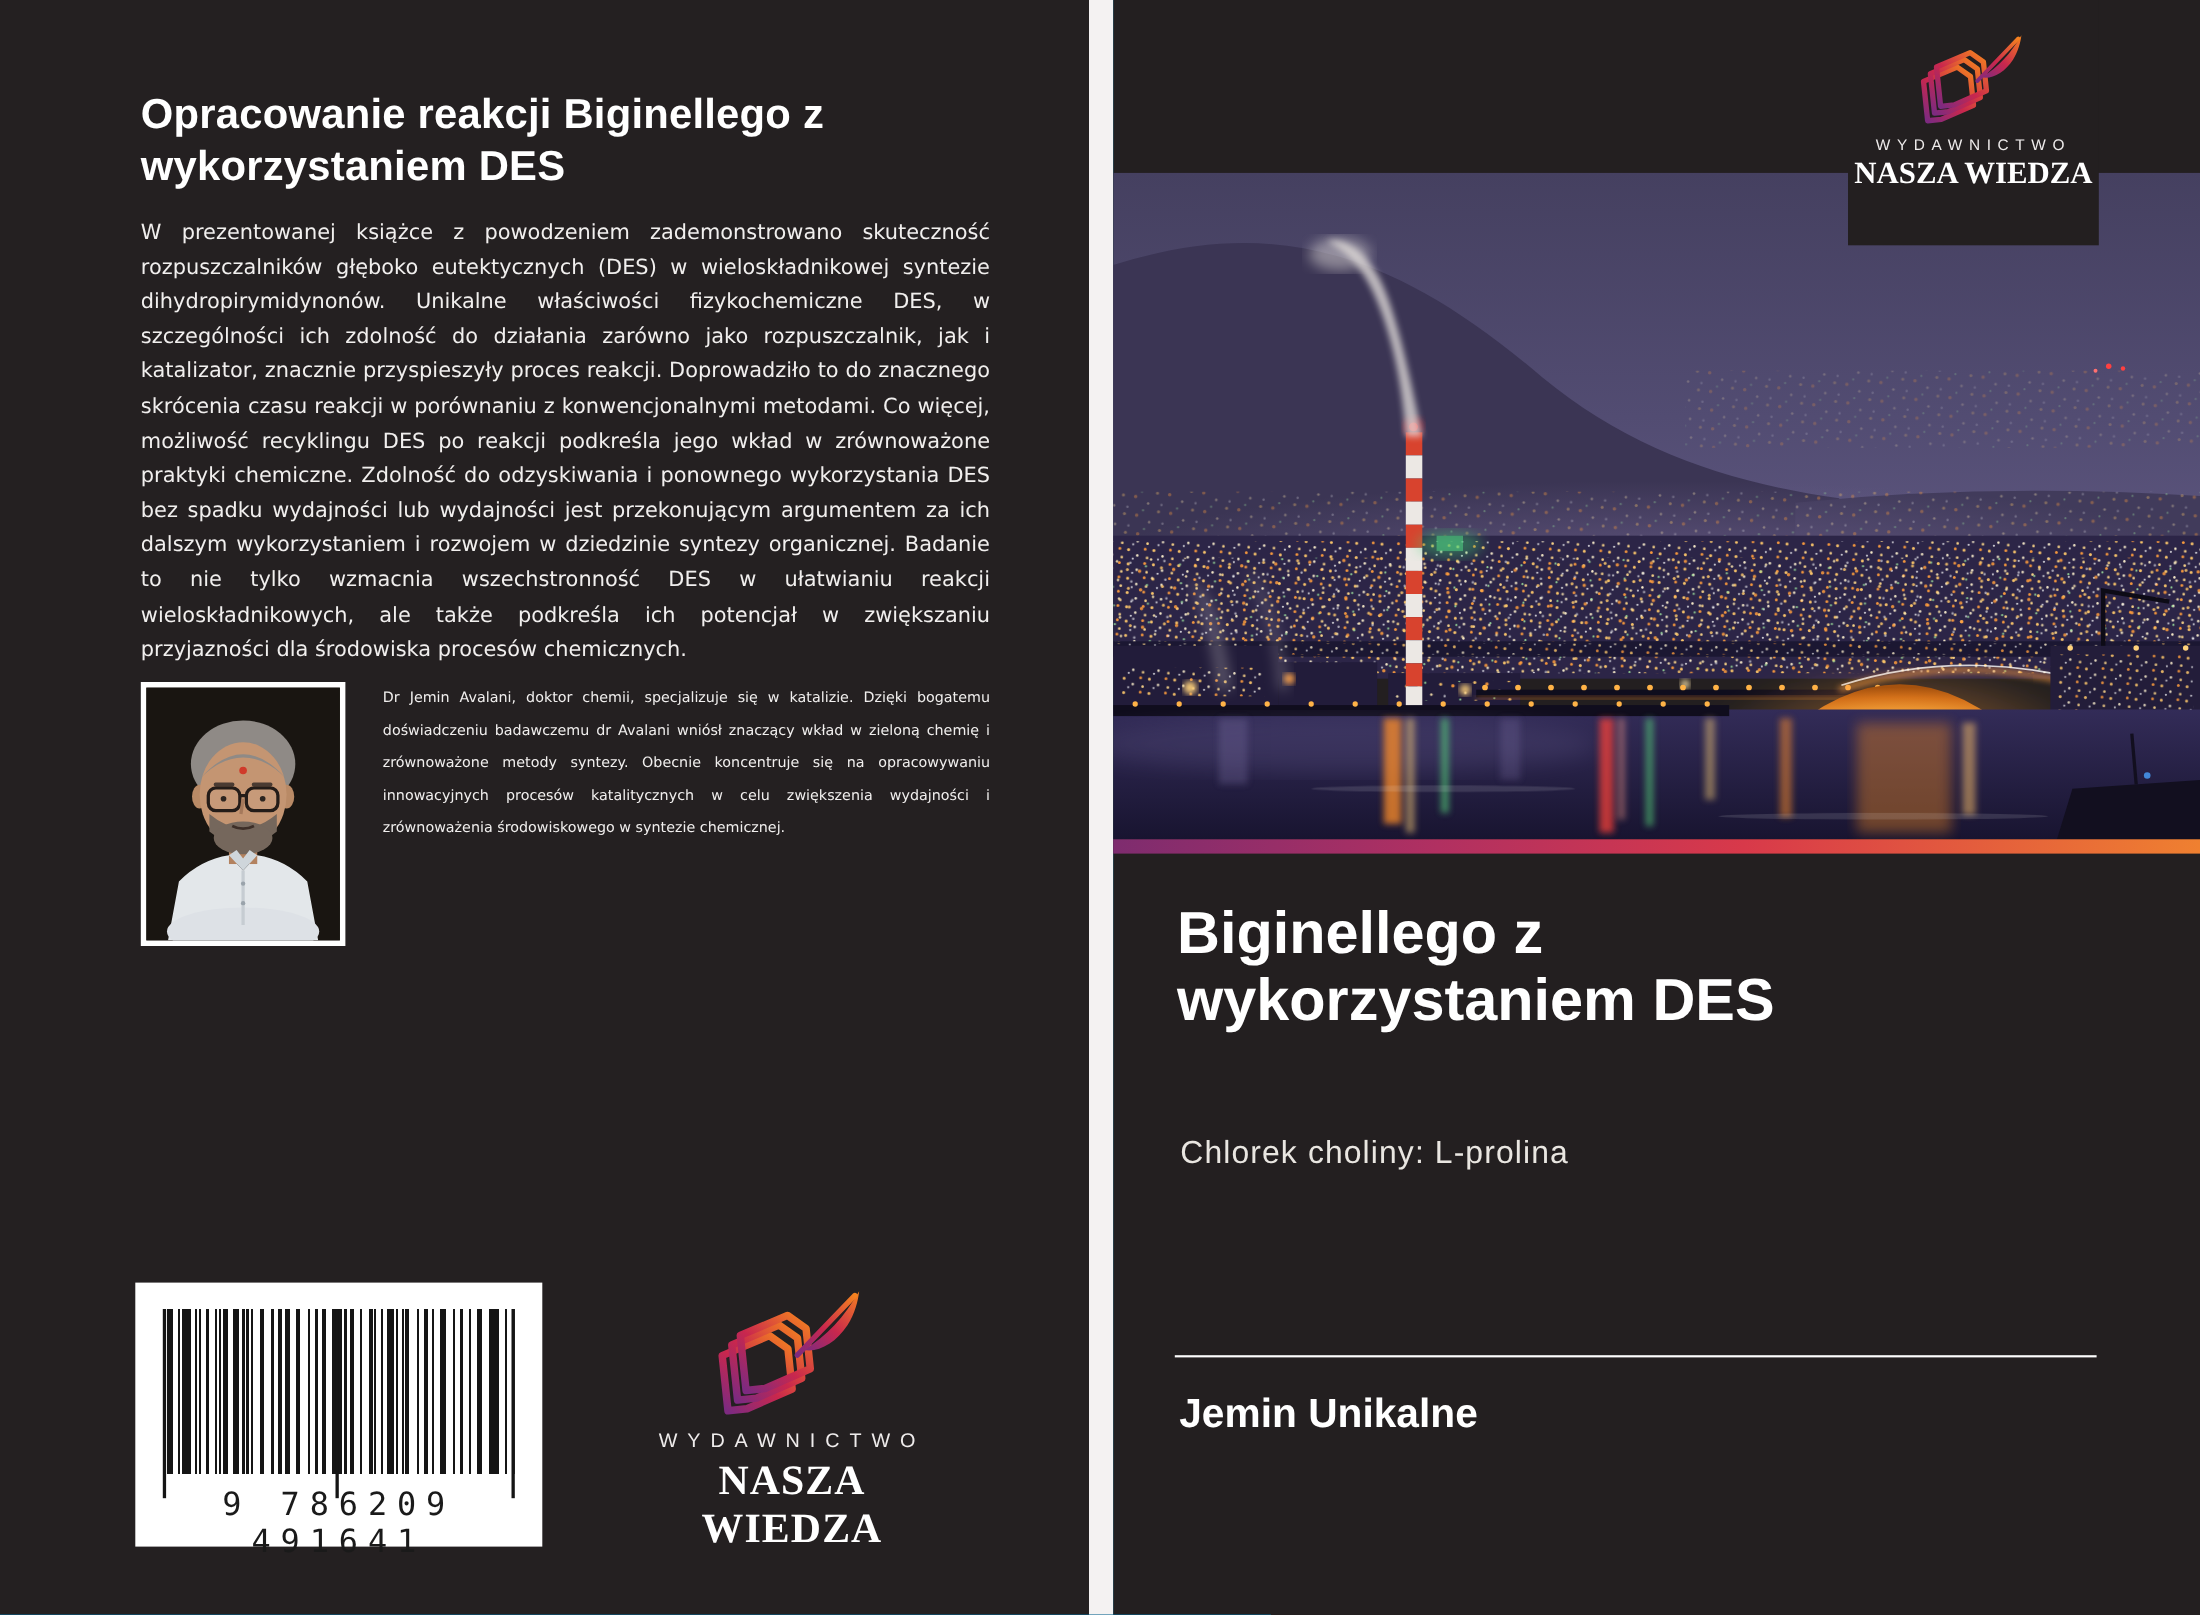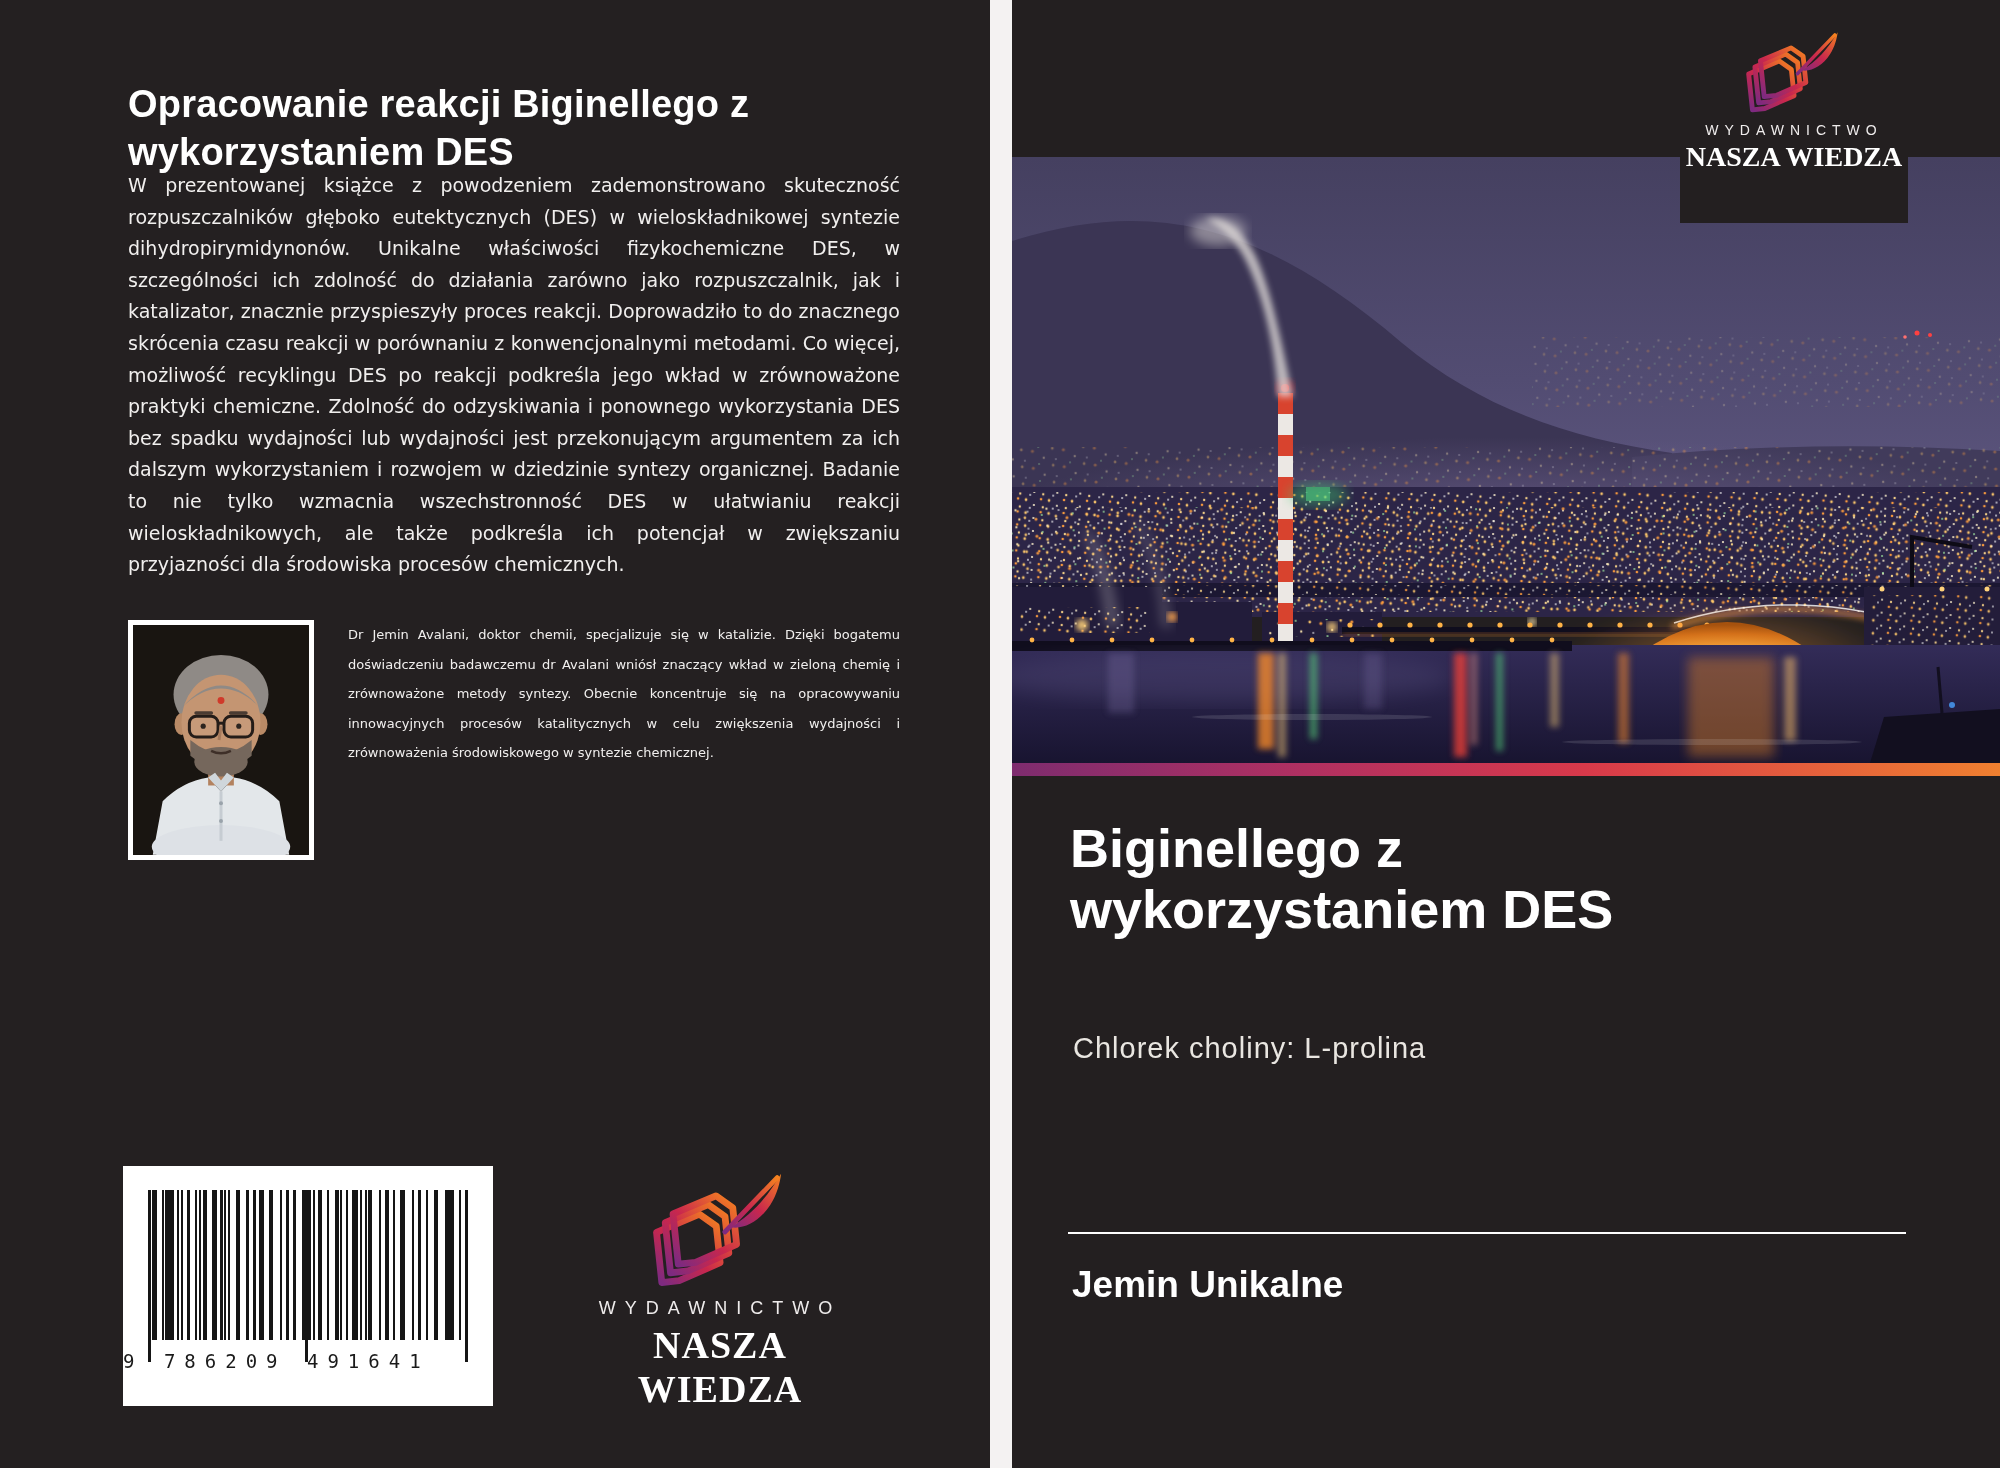--- a/index.html
+++ b/index.html
@@ -7,42 +7,42 @@
          font-family:"Liberation Sans",sans-serif;}
 
   
   .back-panel{position:absolute;left:0;top:0;width:990px;height:1468px;background:#242021;}
   .spine{position:absolute;left:990px;top:0;width:22px;height:1468px;background:#f4f2f2;}
   .front-panel{position:absolute;left:1012px;top:0;width:988px;height:1468px;background:#231f20;}
 
   
   .bk-title{position:absolute;left:128px;top:80px;width:720px;color:#fff;
             font-weight:bold;font-size:38px;line-height:48px;letter-spacing:.2px;}
-  .bk-body{position:absolute;left:128px;top:170px;width:772px;color:#f1efee;
+  .bk-body{position:absolute;left:128px;top:196px;width:772px;color:#f1efee;
            font-family:"DejaVu Sans",sans-serif;font-size:19px;line-height:31.6px;
            text-align:justify;}
   .bio-row{position:absolute;left:128px;top:620px;width:772px;display:flex;gap:34px;}
   .portrait{flex:none;width:176px;height:230px;background:#17130f;border:5px solid #fff;}
   .portrait svg{display:block;width:100%;height:100%;}
   .bio-text{color:#f1efee;font-family:"DejaVu Sans",sans-serif;font-size:13px;
             line-height:29.6px;text-align:justify;}
 
   
   .barcode-box{position:absolute;left:123px;top:1166px;width:370px;height:240px;background:#fff;}
   .bars{position:absolute;left:25px;right:25px;top:24px;height:150px;
     background:
       repeating-linear-gradient(90deg,#151515 0 2px,transparent 2px 6px,#151515 6px 9px,
         transparent 9px 14px,#151515 14px 16px,transparent 16px 22px,#151515 22px 26px,
         transparent 26px 33px),
       repeating-linear-gradient(90deg,transparent 0 4px,#151515 4px 6px,transparent 6px 17px,
         #151515 17px 22px,transparent 22px 29px,#151515 29px 31px,transparent 31px 47px);}
   .guard{position:absolute;top:24px;width:3px;height:172px;background:#151515;}
   .guard.g1{left:25px}.guard.g2{left:182px}.guard.g3{right:25px}
-  .bc-digits{position:absolute;left:0;right:0;top:184px;color:#1a1a1a;
-             font-family:"DejaVu Sans Mono",monospace;font-size:19px;letter-spacing:9px;}
+  .bc-digits{position:absolute;left:0;right:0;top:184px;text-align:center;color:#1a1a1a;
+             font-family:"DejaVu Sans Mono",monospace;font-size:29px;letter-spacing:9px;}
 
   
   .bk-logo{position:absolute;left:570px;top:1168px;width:300px;text-align:center;color:#fff;}
   .bk-logo svg.icon{width:150px;height:126px;}
   .bk-logo .l1{font-size:18px;letter-spacing:9px;color:#efecec;margin-top:0;}
   .bk-logo .l2{font-family:"Liberation Serif",serif;font-weight:bold;font-size:38px;
                letter-spacing:1px;margin-top:4px;}
 
   .front-logo-box{position:absolute;left:668px;top:0;width:228px;height:223px;background:#231f20;
                   text-align:center;color:#fff;z-index:3;}

